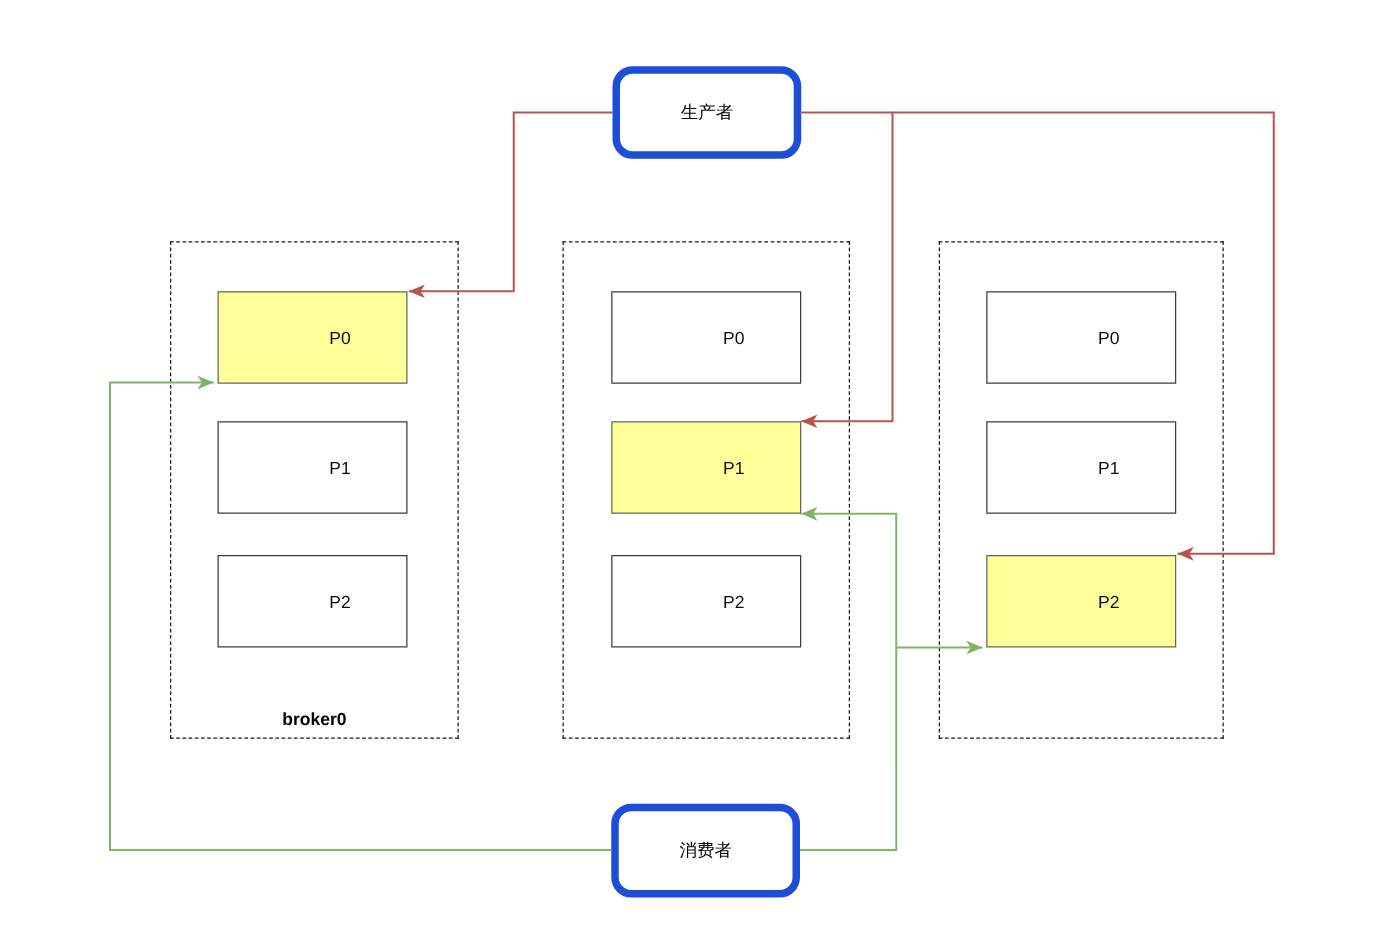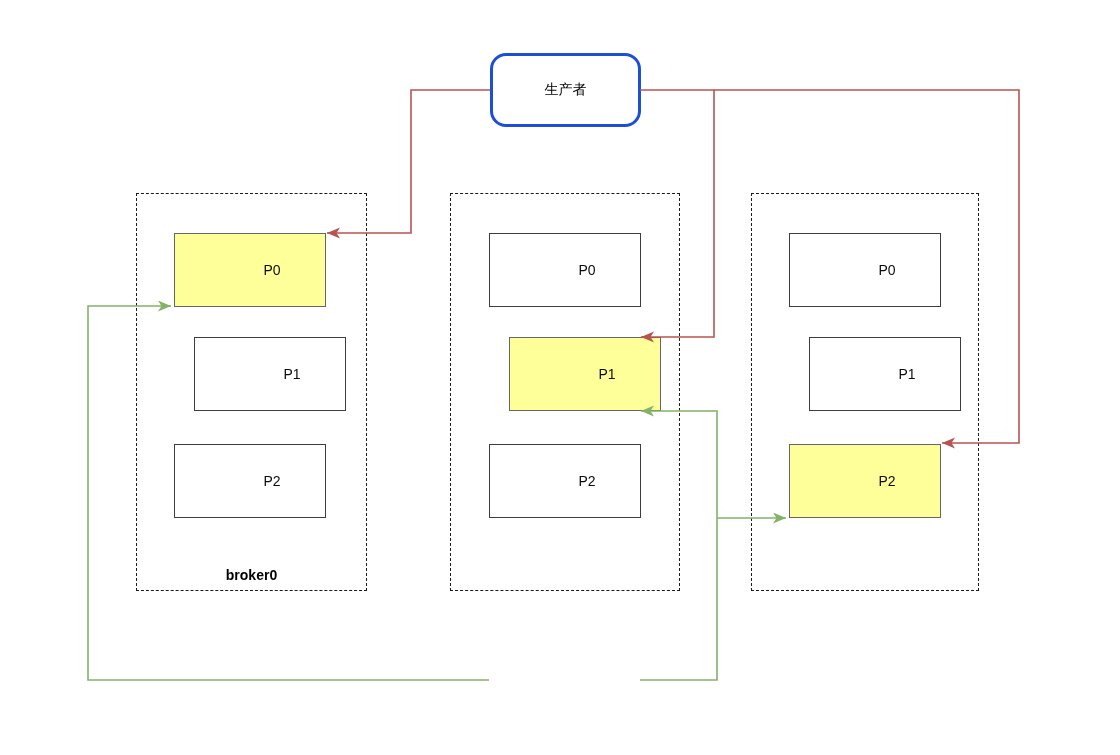--- a/index.html
+++ b/index.html
@@ -8,21 +8,21 @@
     width: 1120px;
     height: 755px;
     background: var(--background, #ffffff);
     font-family: "Liberation Sans", sans-serif;
     overflow: hidden;
   }
   .terminal {
     position: absolute;
     box-sizing: border-box;
     background: #ffffff;
-    border: 3px solid #1d4ed8;
+    border: 6px solid #1d4ed8;
     border-radius: 16px;
     display: flex;
     align-items: center;
     justify-content: center;
     font-size: 14px;
     color: #000000;
     z-index: 2;
   }
   .broker {
     position: absolute;
@@ -55,21 +55,21 @@
     justify-content: center;
     font-size: 14px;
     color: #0c0c0c;
     padding-left: 44px;
   }
   .partition.highlighted {
     background: var(--highlight-fill, #ffff99);
     border-color: var(--highlight-border, #666666);
   }
   .p-row0 { top: 39px; }
-  .p-row1 { top: 143px; margin-left: 20px; }
+  .p-row1 { top: 143px; }
   .p-row2 { top: 250px; }
   .edges {
     position: absolute;
     left: 0;
     top: 0;
     z-index: 3;
     pointer-events: none;
   }
   .edge { fill: none; stroke-width: 1.6px; }
 </style>
@@ -131,14 +131,17 @@
       <span>P0</span>
     </div>
     <div class="partition p-row1" style="left:37px;">
       <span>P1</span>
     </div>
     <div class="partition p-row2 highlighted" style="left:37px;">
       <span>P2</span>
     </div>
   </div>
 
+  <div class="terminal" style="left:489px; top:643px; width:151px; height:75px;">
+    <span>消费者</span>
+  </div>
 
 </div>
 
 </body></html>

